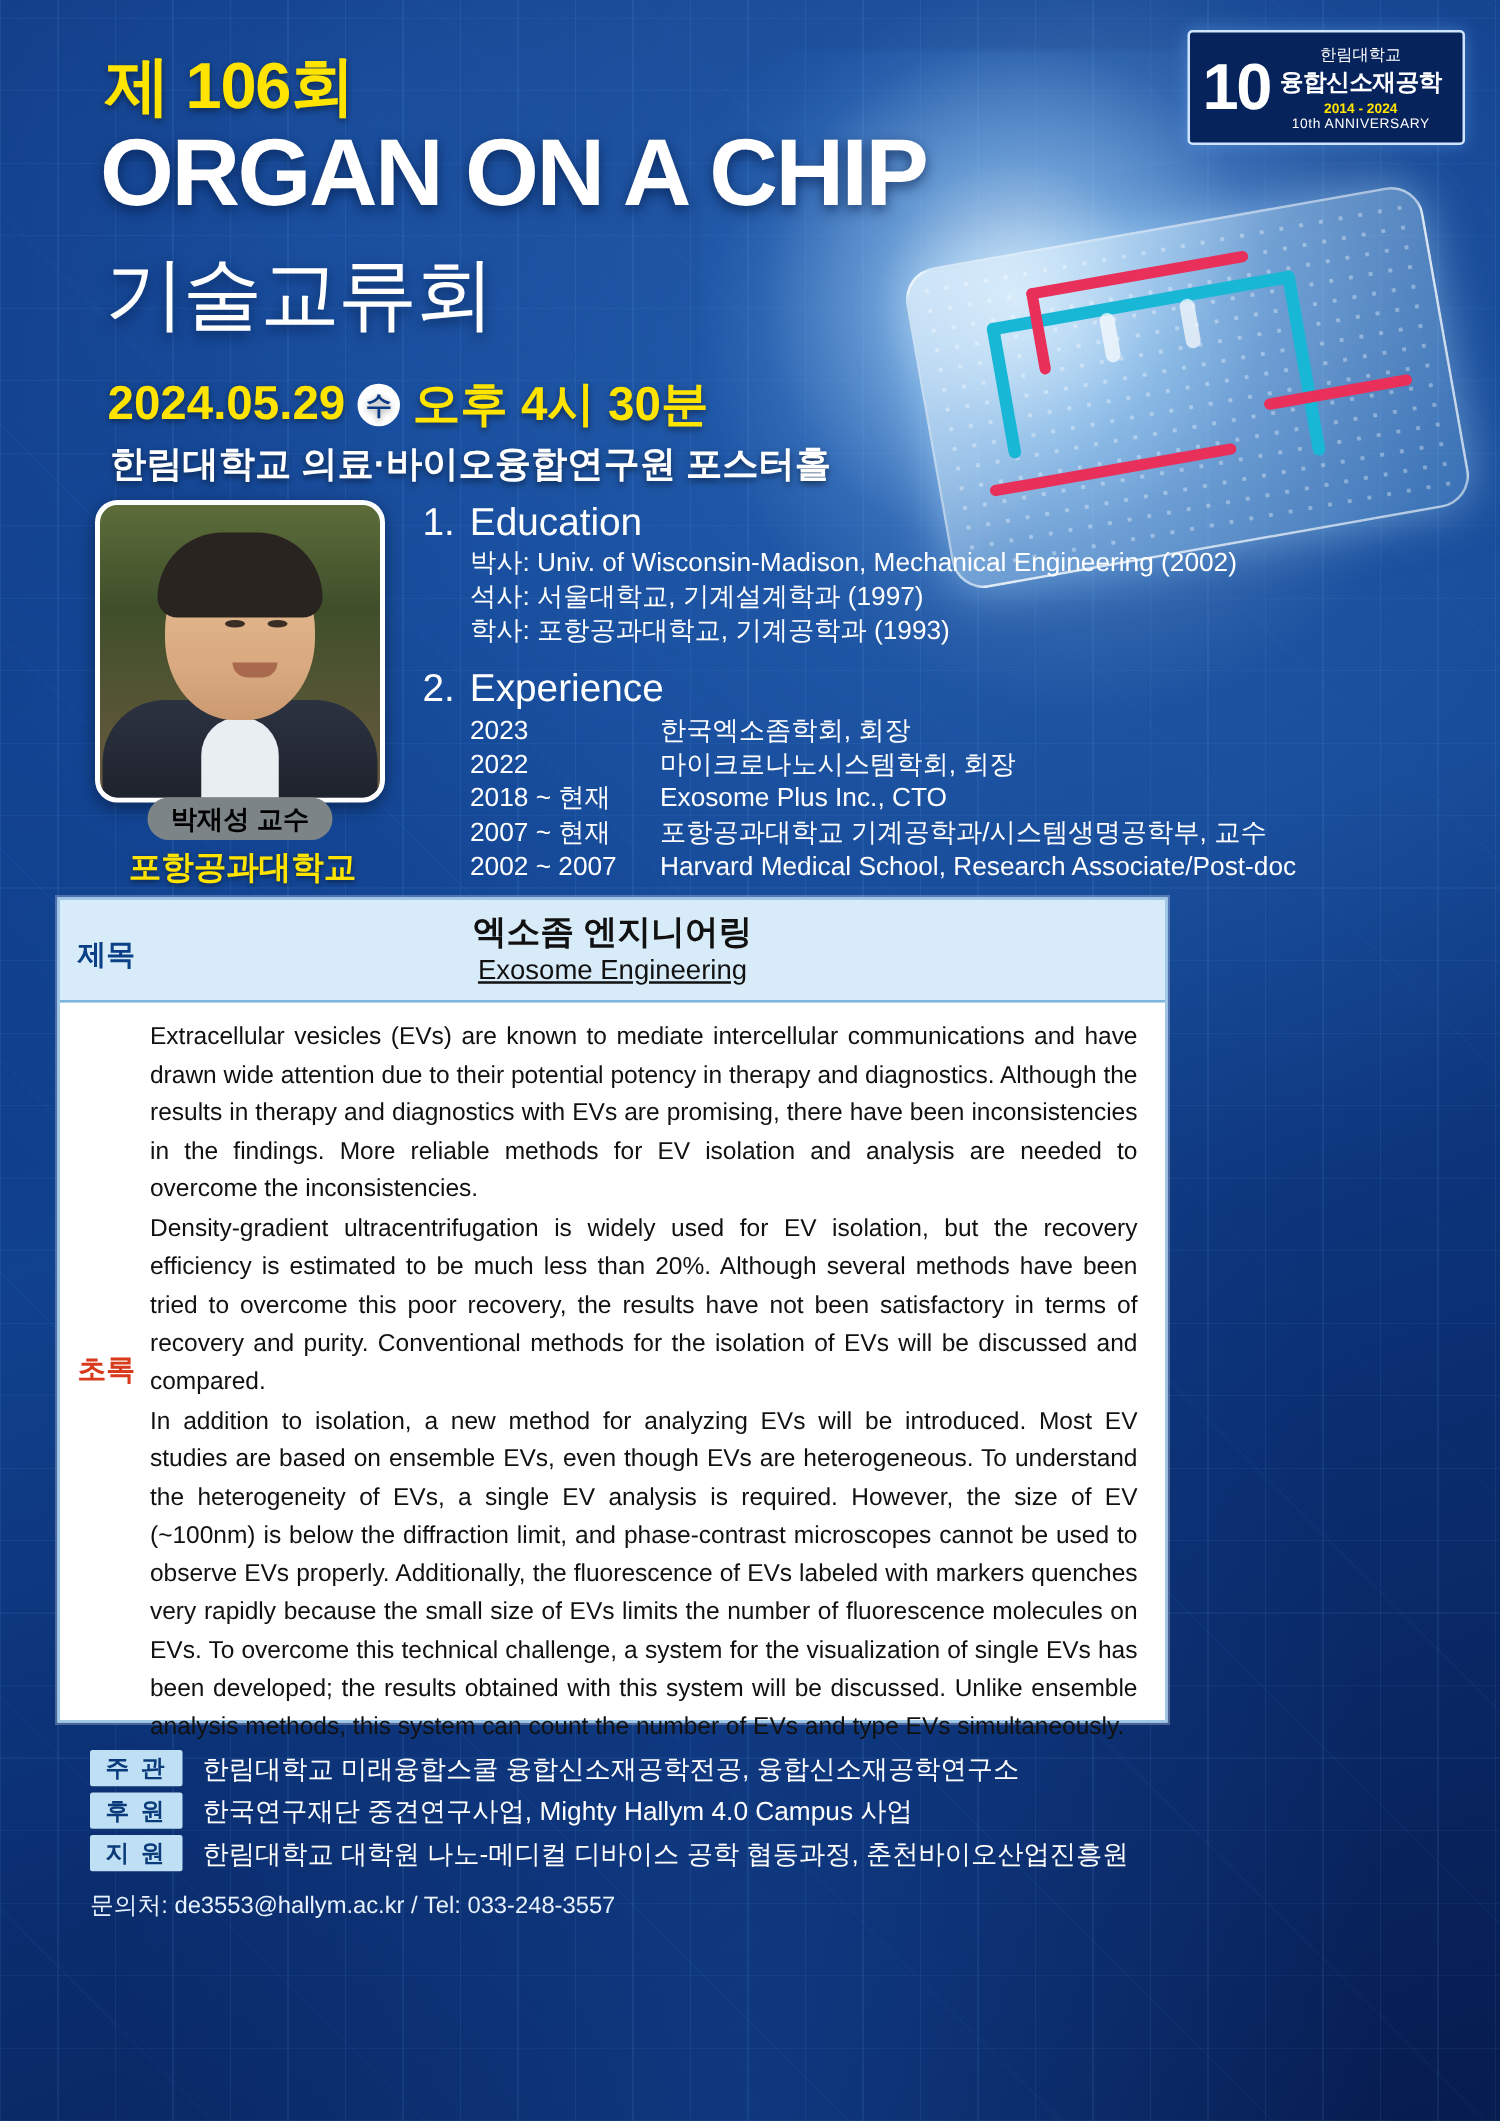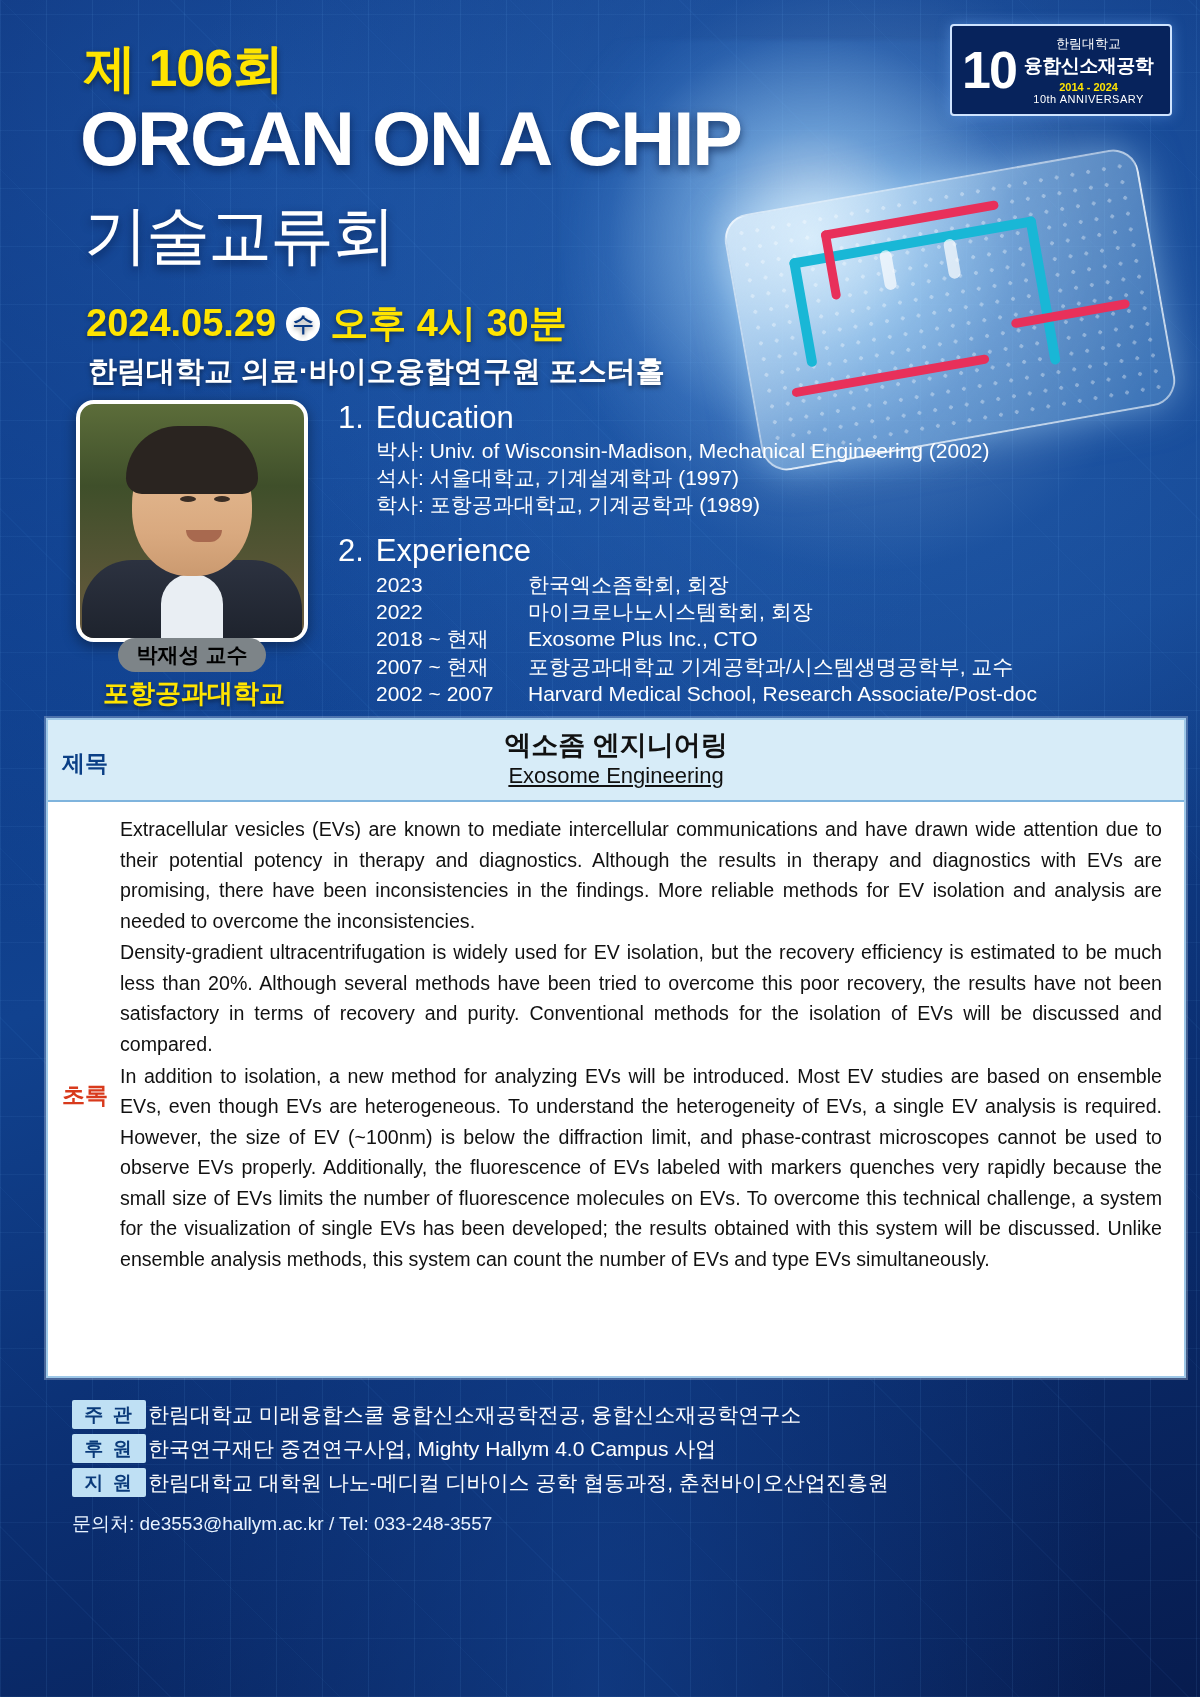--- a/index.html
+++ b/index.html
@@ -168,21 +168,21 @@
   .cv-h .txt { font-weight: normal; }
   .cv-lines { margin-left: 38px; }
   .cv-line { font-size: 21px; line-height: 1.28; color: #ffffff; white-space: nowrap; }
   .exp-row { display: flex; font-size: 21px; line-height: 1.3; }
   .exp-year { width: 152px; flex: 0 0 152px; }
   .exp-desc { flex: 1; }
   .cv-block2 { margin-top: 14px; }
 
   
   .card {
-    position: absolute; left: 46px; top: 718px; width: 1140px; height: 660px;
+    position: absolute; left: 46px; top: 718px; width: 888px; height: 660px;
     background: #ffffff;
     border: 2px solid #9ec8e8;
     box-shadow: 0 0 0 2px rgba(255,255,255,.25);
   }
   .card-head {
     position: relative; height: 82px;
     background: #d7ecf8;
     border-bottom: 2px solid #7fb4dd;
     display: flex; align-items: center; justify-content: center;
     flex-direction: column;
@@ -199,21 +199,21 @@
   }
   .abs-body {
     position: absolute; left: 72px; top: 94px; right: 22px;
     font-size: 19.6px; line-height: 1.56; color: #111;
     text-align: justify;
   }
   .abs-body p { margin-bottom: 1px; }
 
   
   .footer { position: absolute; left: 72px; top: 1400px; width: 1060px; }
-  .f-row { display: flex; align-items: center; gap: 2px; margin-bottom: 5px; }
+  .f-row { display: flex; align-items: center; gap: 16px; margin-bottom: 5px; }
   .f-tag {
     width: 74px; flex: 0 0 74px; height: 29px;
     background: #bfe0f4; color: #0a3a7a;
     display: flex; align-items: center; justify-content: space-around;
     font-size: 19px; font-weight: bold; letter-spacing: 2px;
     border-radius: 2px;
   }
   .f-txt { color: #ffffff; font-size: 21px; }
   .contact { margin-top: 14px; color: #e8f3ff; font-size: 19px; }
 </style>
@@ -272,21 +272,21 @@
   <div class="affil">포항공과대학교</div>
 
   <div class="cv">
     <div class="cv-h">
       <span class="num">1.</span>
       <span class="txt">Education</span>
     </div>
     <div class="cv-lines">
       <div class="cv-line">박사: Univ. of Wisconsin-Madison, Mechanical Engineering (2002)</div>
       <div class="cv-line">석사: 서울대학교, 기계설계학과 (1997)</div>
-      <div class="cv-line">학사: 포항공과대학교, 기계공학과 (1989)</div>
+      <div class="cv-line">학사: 포항공과대학교, 기계공학과 (1993)</div>
     </div>
 
     <div class="cv-h cv-block2">
       <span class="num">2.</span>
       <span class="txt">Experience</span>
     </div>
     <div class="cv-lines">
       <div class="exp-row">
         <div class="exp-year">2023</div>
         <div class="exp-desc">한국엑소좀학회, 회장</div>

